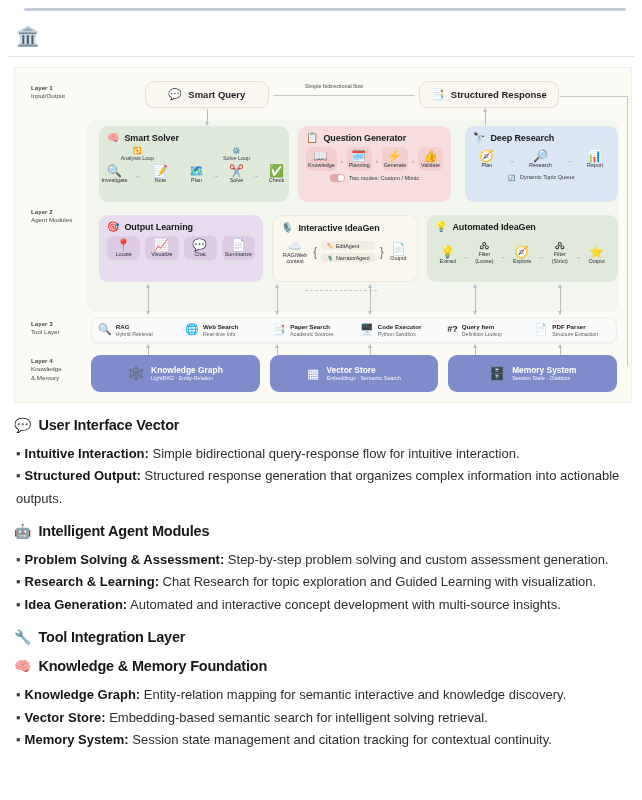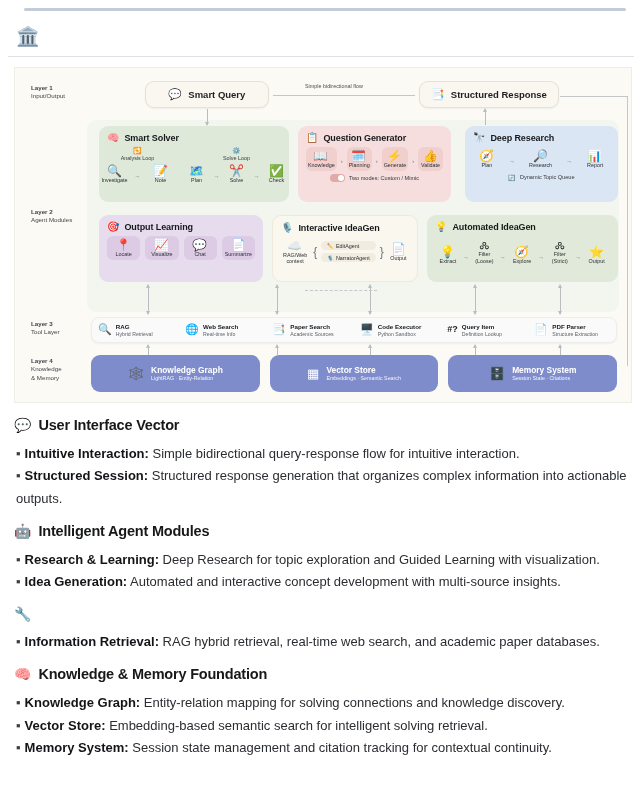--- a/index.html
+++ b/index.html
@@ -459,59 +459,60 @@
     <div class="sec">
       <div class="sec-head">
         <span class="sec-emoji">💬</span>
         <span class="sec-title">User Interface Vector</span>
       </div>
       <div class="bullets">
         <div class="bullet">
           <span class="bdot">▪</span><b>Intuitive Interaction:</b><span> Simple bidirectional query-response flow for intuitive interaction.</span>
         </div>
         <div class="bullet">
-          <span class="bdot">▪</span><b>Structured Session:</b><span> Structured response generation that organizes complex information into actionable outputs.</span>
+          <span class="bdot">▪</span><b>Structured Output:</b><span> Structured response generation that organizes complex information into actionable outputs.</span>
         </div>
       </div>
     </div>
 
     <div class="sec">
       <div class="sec-head">
         <span class="sec-emoji">🤖</span>
         <span class="sec-title">Intelligent Agent Modules</span>
       </div>
       <div class="bullets">
         <div class="bullet">
-          <span class="bdot">▪</span><b>Research &amp; Learning:</b><span> Deep Research for topic exploration and Guided Learning with visualization.</span>
+          <span class="bdot">▪</span><b>Problem Solving &amp; Assessment:</b><span> Step-by-step problem solving and custom assessment generation.</span>
+        </div>
+        <div class="bullet">
+          <span class="bdot">▪</span><b>Research &amp; Learning:</b><span> Chat Research for topic exploration and Guided Learning with visualization.</span>
         </div>
         <div class="bullet">
           <span class="bdot">▪</span><b>Idea Generation:</b><span> Automated and interactive concept development with multi-source insights.</span>
         </div>
       </div>
     </div>
 
     <div class="sec">
       <div class="sec-head">
         <span class="sec-emoji">🔧</span>
+        <span class="sec-title">Tool Integration Layer</span>
       </div>
       <div class="bullets">
-        <div class="bullet">
-          <span class="bdot">▪</span><b>Information Retrieval:</b><span> RAG hybrid retrieval, real-time web search, and academic paper databases.</span>
-        </div>
       </div>
     </div>
 
     <div class="sec">
       <div class="sec-head">
         <span class="sec-emoji">🧠</span>
         <span class="sec-title">Knowledge &amp; Memory Foundation</span>
       </div>
       <div class="bullets">
         <div class="bullet">
-          <span class="bdot">▪</span><b>Knowledge Graph:</b><span> Entity-relation mapping for solving connections and knowledge discovery.</span>
+          <span class="bdot">▪</span><b>Knowledge Graph:</b><span> Entity-relation mapping for semantic interactive and knowledge discovery.</span>
         </div>
         <div class="bullet">
           <span class="bdot">▪</span><b>Vector Store:</b><span> Embedding-based semantic search for intelligent solving retrieval.</span>
         </div>
         <div class="bullet">
           <span class="bdot">▪</span><b>Memory System:</b><span> Session state management and citation tracking for contextual continuity.</span>
         </div>
       </div>
     </div>
 

